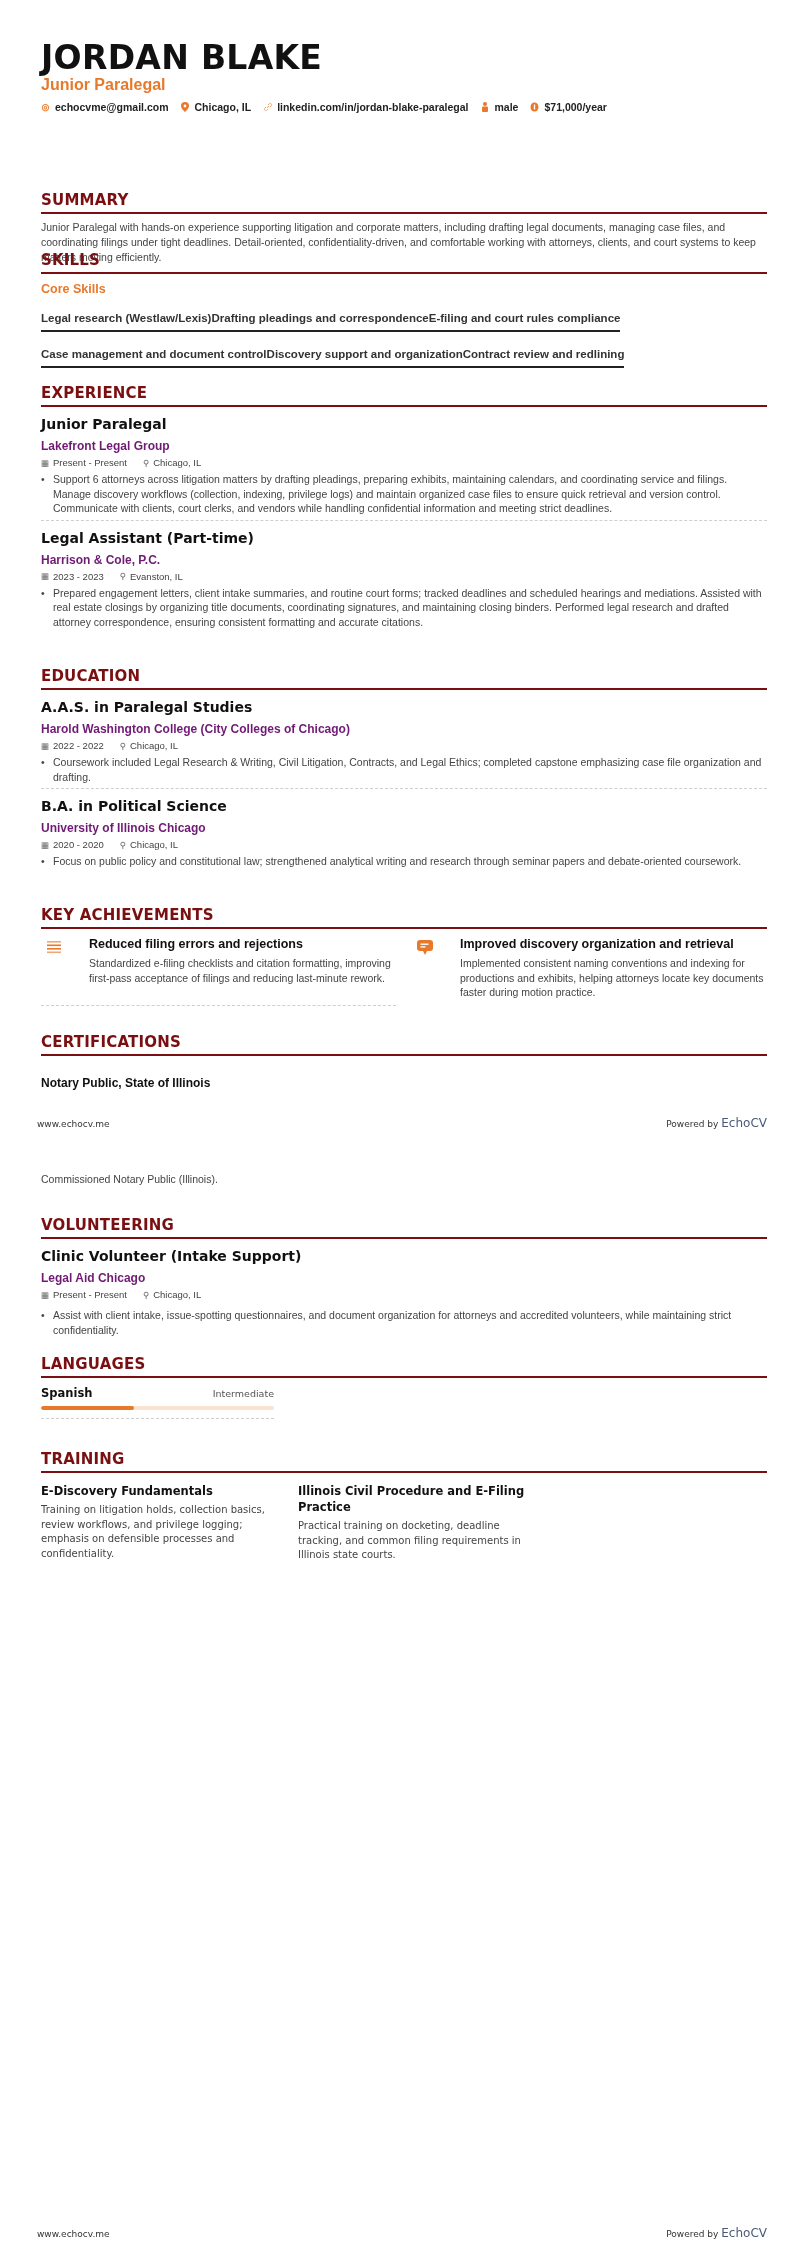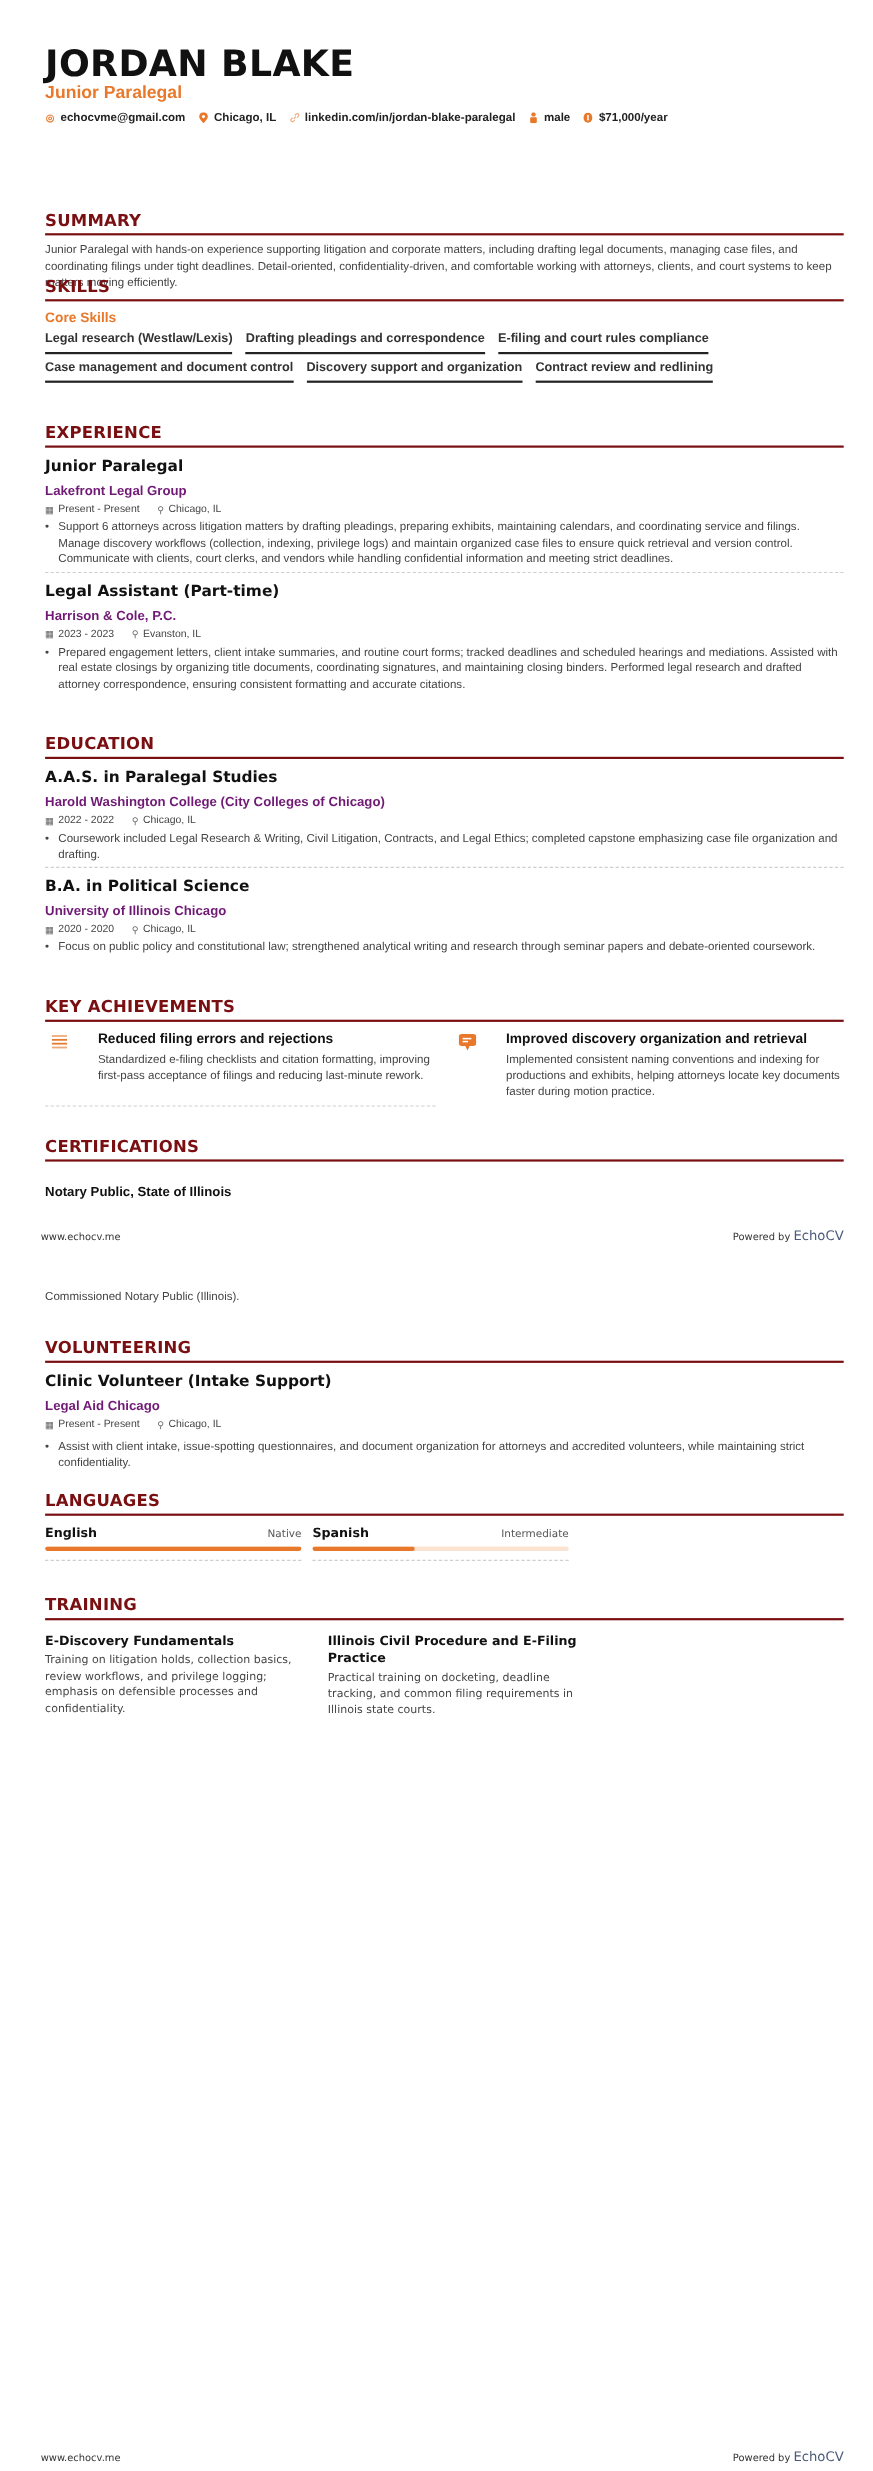--- a/index.html
+++ b/index.html
@@ -41,21 +41,21 @@
       letter-spacing: 0.2px; line-height: 18px;
     }
     .sec-rule { height: 2px; background: #7a0f12; margin-top: 3px; }
 
     .summary-text {
       font-size: 10.5px; line-height: 15px; color: #444;
       margin-top: 6px; padding-right: 2px;
     }
 
     .skills-cat { font-weight: bold; color: #e8782a; font-size: 12.5px; margin-top: 8px; }
-    .skills-row { display: flex; gap: 12px; margin-top: 6px; }
+    .skills-row { display: flex; gap: 0; margin-top: 16px; }
     .skill-chip {
       font-size: 11.5px; font-weight: bold; color: #333;
       padding-bottom: 6px; border-bottom: 2px solid #222; white-space: nowrap;
     }
 
     .entry { position: relative; margin-top: 8px; }
     .entry-title {
       font-family: "DejaVu Sans", sans-serif;
       font-weight: bold; font-size: 14px; color: #111; line-height: 18px;
     }
@@ -324,30 +324,20 @@
       </div>
     </div>
   </div>
 
   <div class="section" style="top:1355px;">
     <div class="sec-head">LANGUAGES</div>
     <div class="sec-rule"></div>
     <div class="lang-grid">
       <div class="lang">
         <div class="lang-top">
-          <span class="lang-name">English</span>
-          <span class="lang-level">Native</span>
-        </div>
-        <div class="lang-bar">
-            <div class="lang-fill" style="width:100%;"></div>
-          </div>
-        <div class="lang-dash"></div>
-      </div>
-      <div class="lang">
-        <div class="lang-top">
           <span class="lang-name">Spanish</span>
           <span class="lang-level">Intermediate</span>
         </div>
         <div class="lang-bar">
             <div class="lang-fill" style="width:40%;"></div>
           </div>
         <div class="lang-dash"></div>
       </div>
     </div>
   </div>

